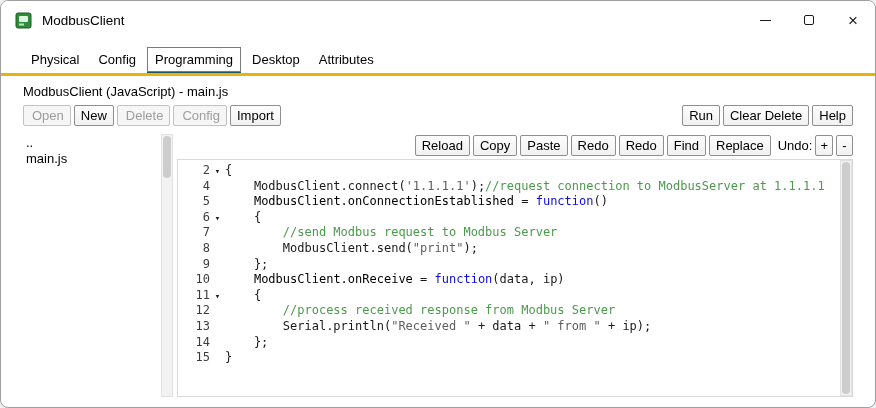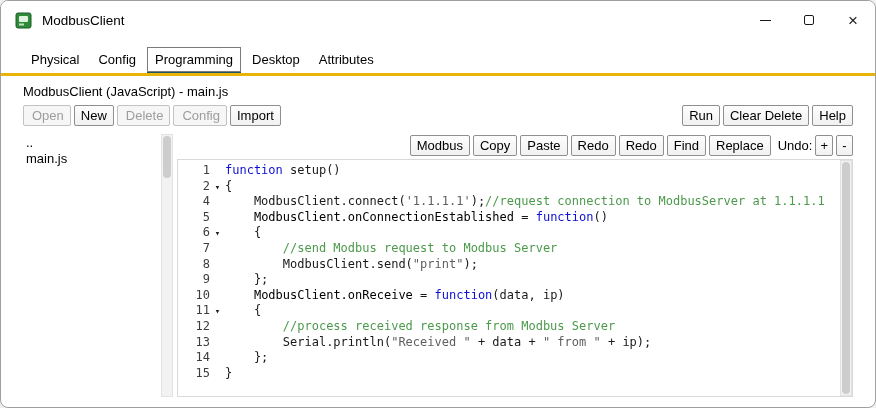--- a/index.html
+++ b/index.html
@@ -152,36 +152,35 @@
           <div class="file-item">..</div>
           <div class="file-item">main.js</div>
         </div>
       <div class="vscroll">
         <div class="thumb" style="top:1px;height:42px;"></div>
       </div>
 
       <div class="right-col">
         <div class="toolbar2">
           <span class="btn-group">
-              <button class="btn">Modbus</button>
+              <button class="btn">Reload</button>
               <button class="btn">Copy</button>
               <button class="btn">Paste</button>
               <button class="btn">Redo</button>
               <button class="btn">Redo</button>
               <button class="btn">Find</button>
               <button class="btn">Replace</button>
             </span>
           <span class="zoom-label">Undo:</span>
           <button class="btn small">+</button>
           <button class="btn small">-</button>
         </div>
 
         <div class="code-area">
           <div class="code-lines">
-              <div class="code-row"><span class="ln">1</span><span class="fold"> </span><span class="ct"><span class="tk-k">function</span><span class="tk-n"> setup()</span></span></div>
               <div class="code-row"><span class="ln">2</span><span class="fold">▾</span><span class="ct"><span class="tk-n">{</span></span></div>
               <div class="code-row"><span class="ln">4</span><span class="fold"> </span><span class="ct"><span class="tk-n">    ModbusClient.connect(</span><span class="tk-s">'1.1.1.1'</span><span class="tk-n">);</span><span class="tk-c">//request connection to ModbusServer at 1.1.1.1</span></span></div>
               <div class="code-row"><span class="ln">5</span><span class="fold"> </span><span class="ct"><span class="tk-n">    </span><span class="tk-p">ModbusClient.onConnectionEstablished</span><span class="tk-n"> = </span><span class="tk-k">function</span><span class="tk-n">()</span></span></div>
               <div class="code-row"><span class="ln">6</span><span class="fold">▾</span><span class="ct"><span class="tk-n">    {</span></span></div>
               <div class="code-row"><span class="ln">7</span><span class="fold"> </span><span class="ct"><span class="tk-n">        </span><span class="tk-c">//send Modbus request to Modbus Server</span></span></div>
               <div class="code-row"><span class="ln">8</span><span class="fold"> </span><span class="ct"><span class="tk-n">        ModbusClient.send(</span><span class="tk-s">"print"</span><span class="tk-n">);</span></span></div>
               <div class="code-row"><span class="ln">9</span><span class="fold"> </span><span class="ct"><span class="tk-n">    };</span></span></div>
               <div class="code-row"><span class="ln">10</span><span class="fold"> </span><span class="ct"><span class="tk-n">    </span><span class="tk-p">ModbusClient.onReceive</span><span class="tk-n"> = </span><span class="tk-k">function</span><span class="tk-n">(data, ip)</span></span></div>
               <div class="code-row"><span class="ln">11</span><span class="fold">▾</span><span class="ct"><span class="tk-n">    {</span></span></div>
               <div class="code-row"><span class="ln">12</span><span class="fold"> </span><span class="ct"><span class="tk-n">        </span><span class="tk-c">//process received response from Modbus Server</span></span></div>

